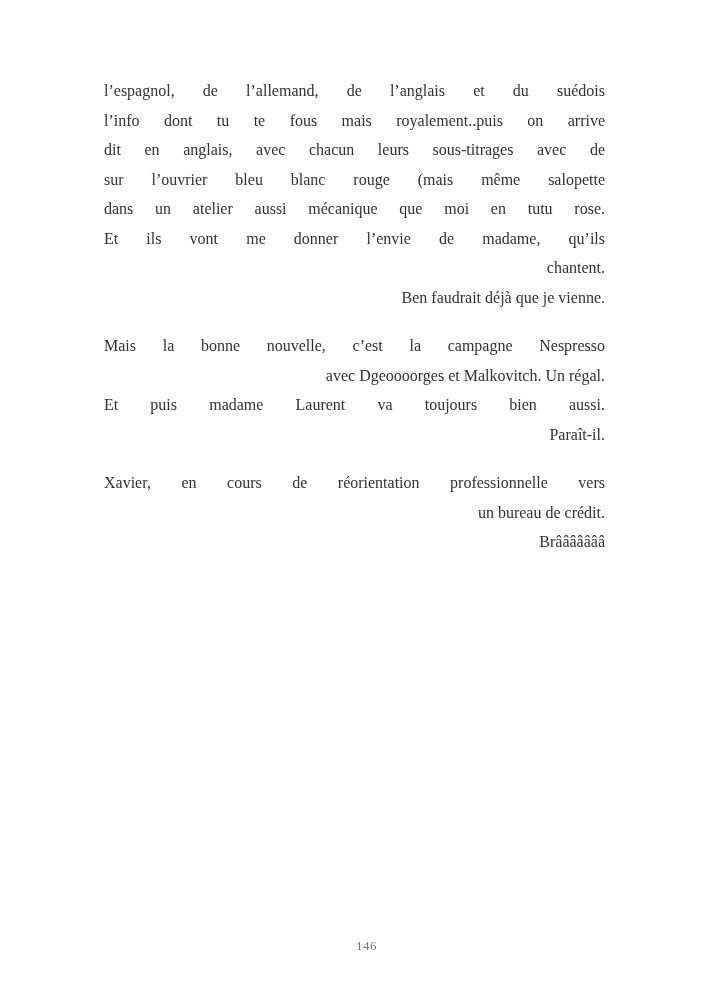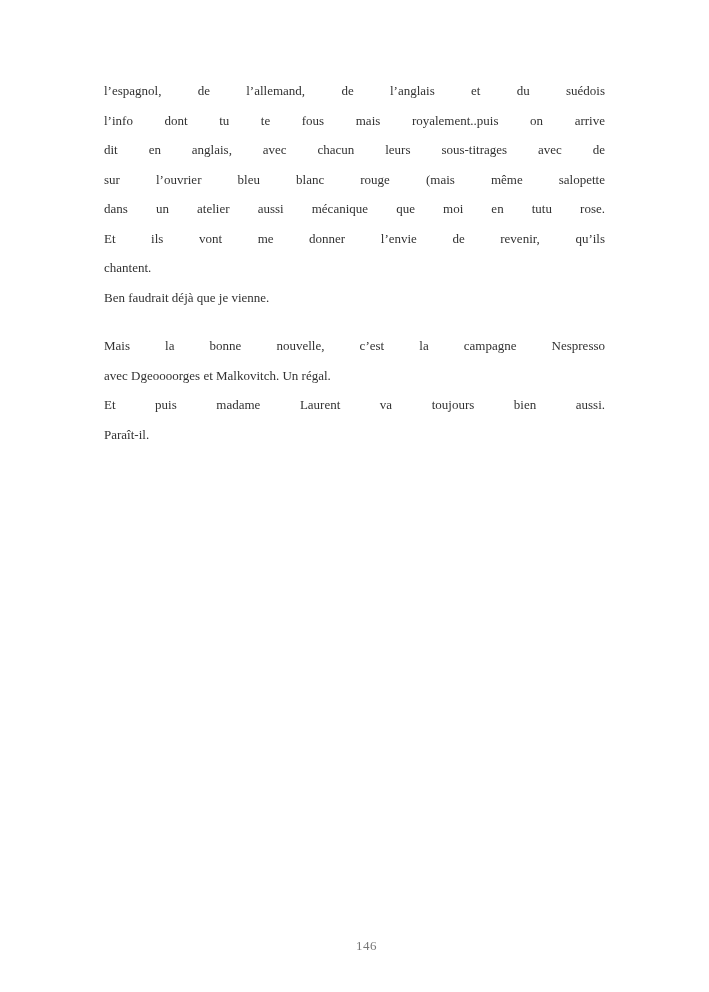--- a/index.html
+++ b/index.html
@@ -14,32 +14,32 @@
     width: 709px;
     height: 992px;
     background: #ffffff;
     overflow: hidden;
   }
   .text-block {
     position: absolute;
     left: 104px;
     top: 76px;
     width: 501px;
-    font-size: 13px;
+    font-size: 16px;
     line-height: 29.5px;
     color: #323232;
   }
   .paragraph { margin-bottom: 19px; }
   .paragraph:last-child { margin-bottom: 0; }
   .line.j {
     text-align: justify;
     text-align-last: justify;
   }
   .line.l {
-    text-align: left;
+    text-align: right;
   }
   .page-number {
     position: absolute;
     top: 938px;
     left: 12px;
     width: 709px;
     text-align: center;
     font-size: 13px;
     line-height: 16px;
     color: #767676;
@@ -52,30 +52,35 @@
 <div class="page">
 
   <div class="text-block">
 
     <div class="paragraph">
       <div class="line j">l’espagnol, de l’allemand, de l’anglais et du suédois</div>
       <div class="line j">l’info dont tu te fous mais royalement..puis on arrive</div>
       <div class="line j">dit en anglais, avec chacun leurs sous-titrages avec de</div>
       <div class="line j">sur l’ouvrier bleu blanc rouge (mais même salopette</div>
       <div class="line j">dans un atelier aussi mécanique que moi en tutu rose.</div>
-      <div class="line j">Et ils vont me donner l’envie de revenir, qu’ils</div>
+      <div class="line j">Et ils vont me donner l’envie de madame, qu’ils</div>
       <div class="line l">chantent.</div>
       <div class="line l">Ben faudrait déjà que je vienne.</div>
     </div>
 
     <div class="paragraph">
       <div class="line j">Mais la bonne nouvelle, c’est la campagne Nespresso</div>
       <div class="line l">avec Dgeoooorges et Malkovitch. Un régal.</div>
       <div class="line j">Et puis madame Laurent va toujours bien aussi.</div>
       <div class="line l">Paraît-il.</div>
     </div>
 
+    <div class="paragraph">
+      <div class="line j">Xavier, en cours de réorientation professionnelle vers</div>
+      <div class="line l">un bureau de crédit.</div>
+      <div class="line l">Brâââââââ</div>
+    </div>
 
   </div>
 
   <div class="page-number">146</div>
 
 </div>
 
 </body></html>

